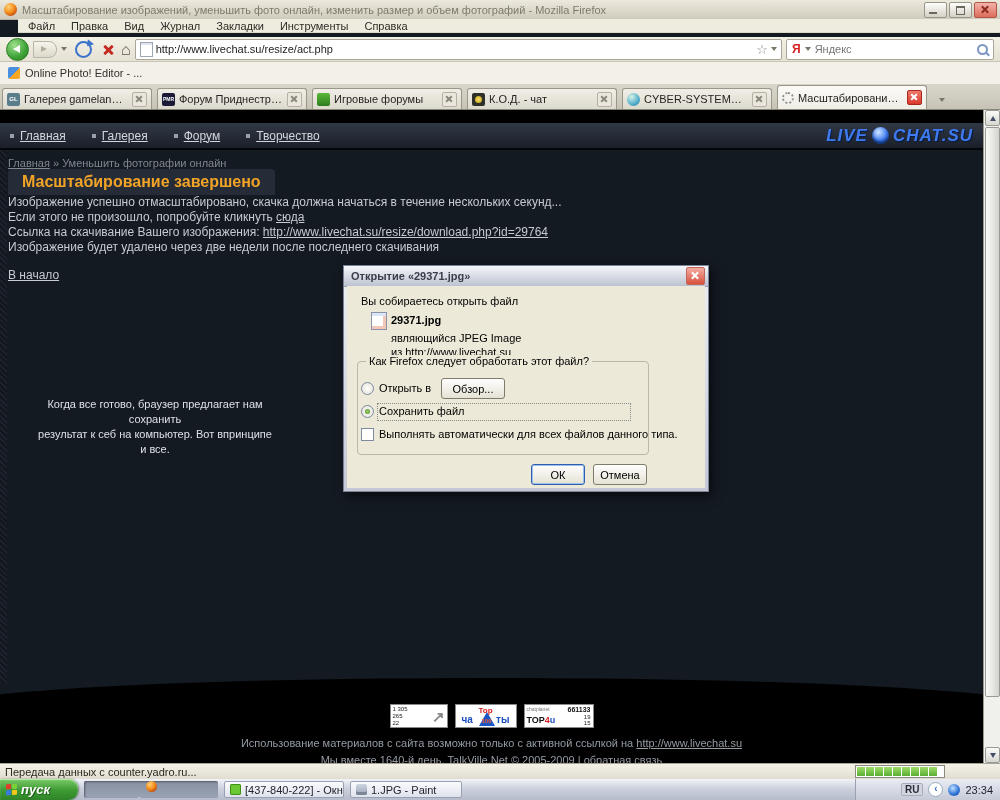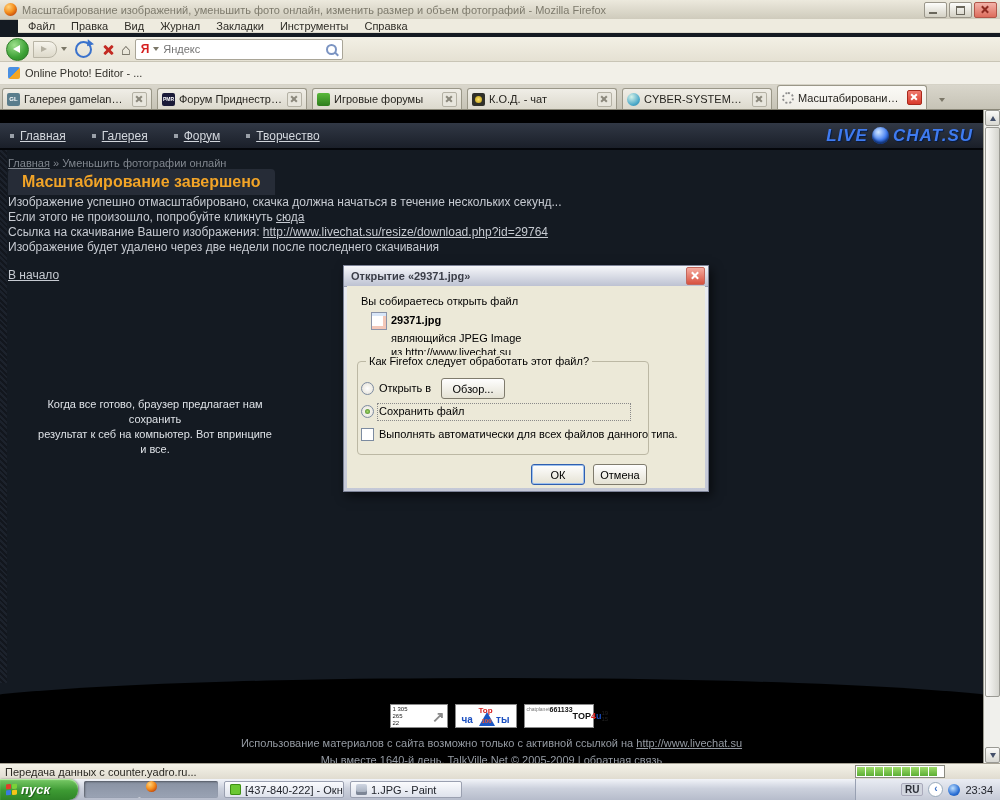--- a/index.html
+++ b/index.html
@@ -118,21 +118,21 @@
   .b1{width:58px;padding:1px 2px;}
   .b1-nums{display:flex;flex-direction:column;justify-content:center;font-size:6px;line-height:7px;color:#222;flex:1;}
   .b1-arrow{font-size:15px;color:#8a8a8a;font-weight:bold;line-height:22px;}
   .b2{width:62px;position:relative;overflow:hidden;}
   .b2-top{position:absolute;left:0;top:1px;width:100%;text-align:center;font-size:8px;font-weight:bold;color:#d81f1f;}
   .b2-cha{position:absolute;left:6px;top:9px;font-size:10px;font-weight:bold;color:#1a4fc0;}
   .b2-ty{position:absolute;right:6px;top:9px;font-size:10px;font-weight:bold;color:#1a4fc0;}
   .b2-tri{position:absolute;left:23px;top:7px;width:0;height:0;
     border-left:8px solid transparent;border-right:8px solid transparent;border-bottom:14px solid #1a56c4;}
   .b2-num{position:absolute;left:24px;top:13px;width:14px;text-align:center;font-size:6px;color:#ff5a2a;font-weight:bold;}
-  .b3{width:70px;flex-direction:row;padding:1px 2px;box-sizing:border-box;}
+  .b3{width:70px;flex-direction:column;padding:1px 2px;box-sizing:border-box;}
   .b3-top{display:flex;justify-content:space-between;font-size:5px;color:#777;}
   .b3-top .num{font-size:7px;color:#111;font-weight:bold;}
   .b3-bot{display:flex;justify-content:space-between;align-items:center;flex:1;}
   .top4u{font-size:9px;font-weight:bold;color:#111;}
   .top4u .r{color:#d81f1f;} .top4u .b{color:#1a4fc0;}
   .b3-nums{font-size:6px;line-height:6px;color:#222;text-align:right;}
   .footer-line{position:absolute;width:100%;text-align:center;font-size:11px;color:#959ba3;}
   .footer-line a{color:#959ba3;text-decoration:underline;}
   
   .scrollbar{position:absolute;right:0;top:0;width:17px;height:653px;background:#f0f0ec;border-left:1px solid #9a9a90;box-sizing:border-box;}
@@ -235,20 +235,26 @@
 
   <div id="navbar">
     <span class="btn-back"></span>
     <span class="btn-fwd"></span>
     <span class="dd"></span>
     <span class="btn-reload"></span>
     <span class="btn-stop">
         <span class="x-icon"></span>
       </span>
     <span class="btn-home">⌂</span>
+    <span class="urlbar">
+      <span class="page-ic"></span>
+      <input value="http://www.livechat.su/resize/act.php" style="">
+      <span class="star">☆</span>
+      <span class="dd"></span>
+    </span>
     <span class="searchbar">
       <span class="ya">Я</span>
       <span class="dd"></span>
       <input placeholder="Яндекс" style="">
       <span class="mag"></span>
     </span>
   </div>
 
   <div id="bookmarksbar">
     <span class="bm-ic"></span>

